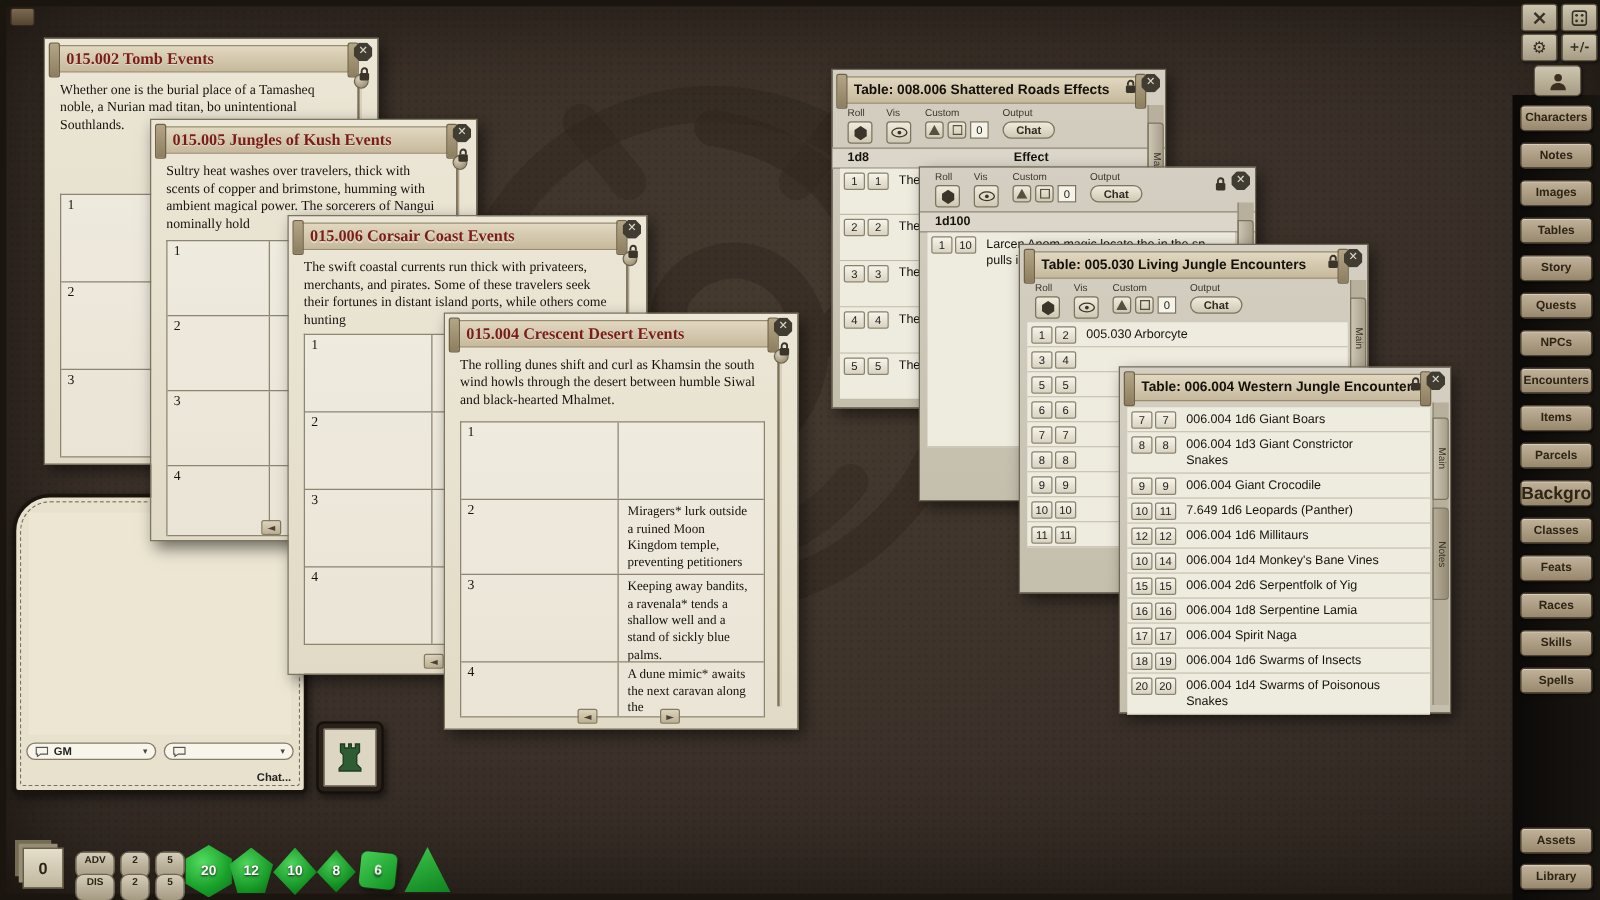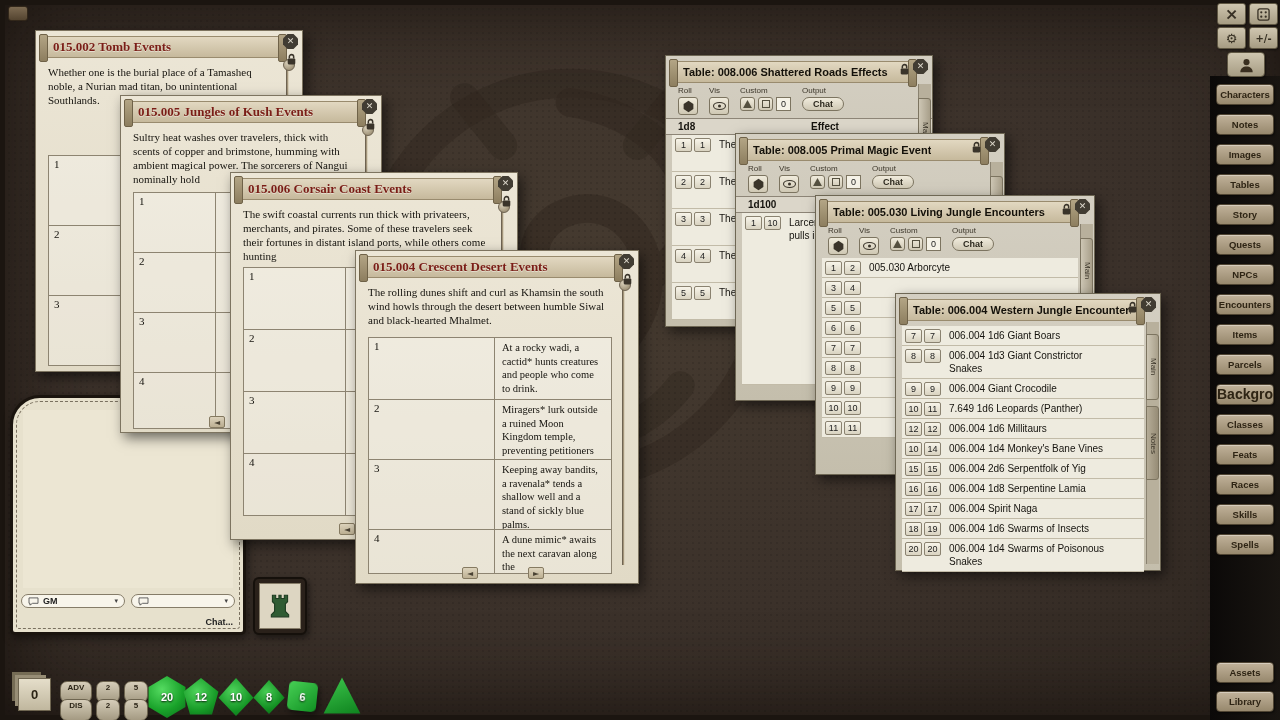--- a/index.html
+++ b/index.html
@@ -275,21 +275,20 @@
     <div class="close-btn">✕</div>
     <svg class="lock-badge" viewBox="0 0 10 12">
         <path d="M3 5V3.5a2 2 0 0 1 4 0V5" fill="none" stroke="#3a342a" stroke-width="1.4"></path>
         <rect x="1.5" y="5" width="7" height="5.5" rx="1" fill="#3a342a"></rect>
       </svg>
     <div class="rod"></div>
     <div class="story-intro" style="min-height:48px">The rolling dunes shift and curl as Khamsin the south wind howls through the desert between humble Siwal and black-hearted Mhalmet.</div>
     <div class="story-table">
       <div class="s-row" style="height:62px">
         <div class="s-num" style="width:126px">1</div>
-        <div class="s-cell">At a rocky wadi, a cactid* hunts creatures and people who come to drink.</div>
       </div>
       <div class="s-row" style="height:60px">
         <div class="s-num" style="width:126px">2</div>
         <div class="s-cell">Miragers* lurk outside a ruined Moon Kingdom temple, preventing petitioners from reaching the spring inside.</div>
       </div>
       <div class="s-row" style="height:70px">
         <div class="s-num" style="width:126px">3</div>
         <div class="s-cell">Keeping away bandits, a ravenala* tends a shallow well and a stand of sickly blue palms.</div>
       </div>
       <div class="s-row" style="height:44px">
@@ -378,23 +377,20 @@
       </div>
       <div class="t-row" style="min-height:37px">
         <div class="range-box">5</div>
         <div class="range-box">5</div>
         <div class="t-text">The</div>
       </div>
     </div>
   </div>
 
   <div class="win win-table" style="left:735px;top:133px;width:270px;height:268px;z-index:11">
-    <div class="titlebar">
-      <span class="tbl-title">Table: 008.005 Primal Magic Event</span>
-    </div>
     <div class="close-btn">✕</div>
     <svg class="lock-badge" viewBox="0 0 10 12">
         <path d="M3 5V3.5a2 2 0 0 1 4 0V5" fill="none" stroke="#3a342a" stroke-width="1.4"></path>
         <rect x="1.5" y="5" width="7" height="5.5" rx="1" fill="#3a342a"></rect>
       </svg>
     <div class="side-rail"></div>
     <div class="side-tab" style="top:42px;height:66px">Main</div>
     <div class="tbl-controls">
       <div class="ctl">
         <span class="ctl-label">Roll</span>

